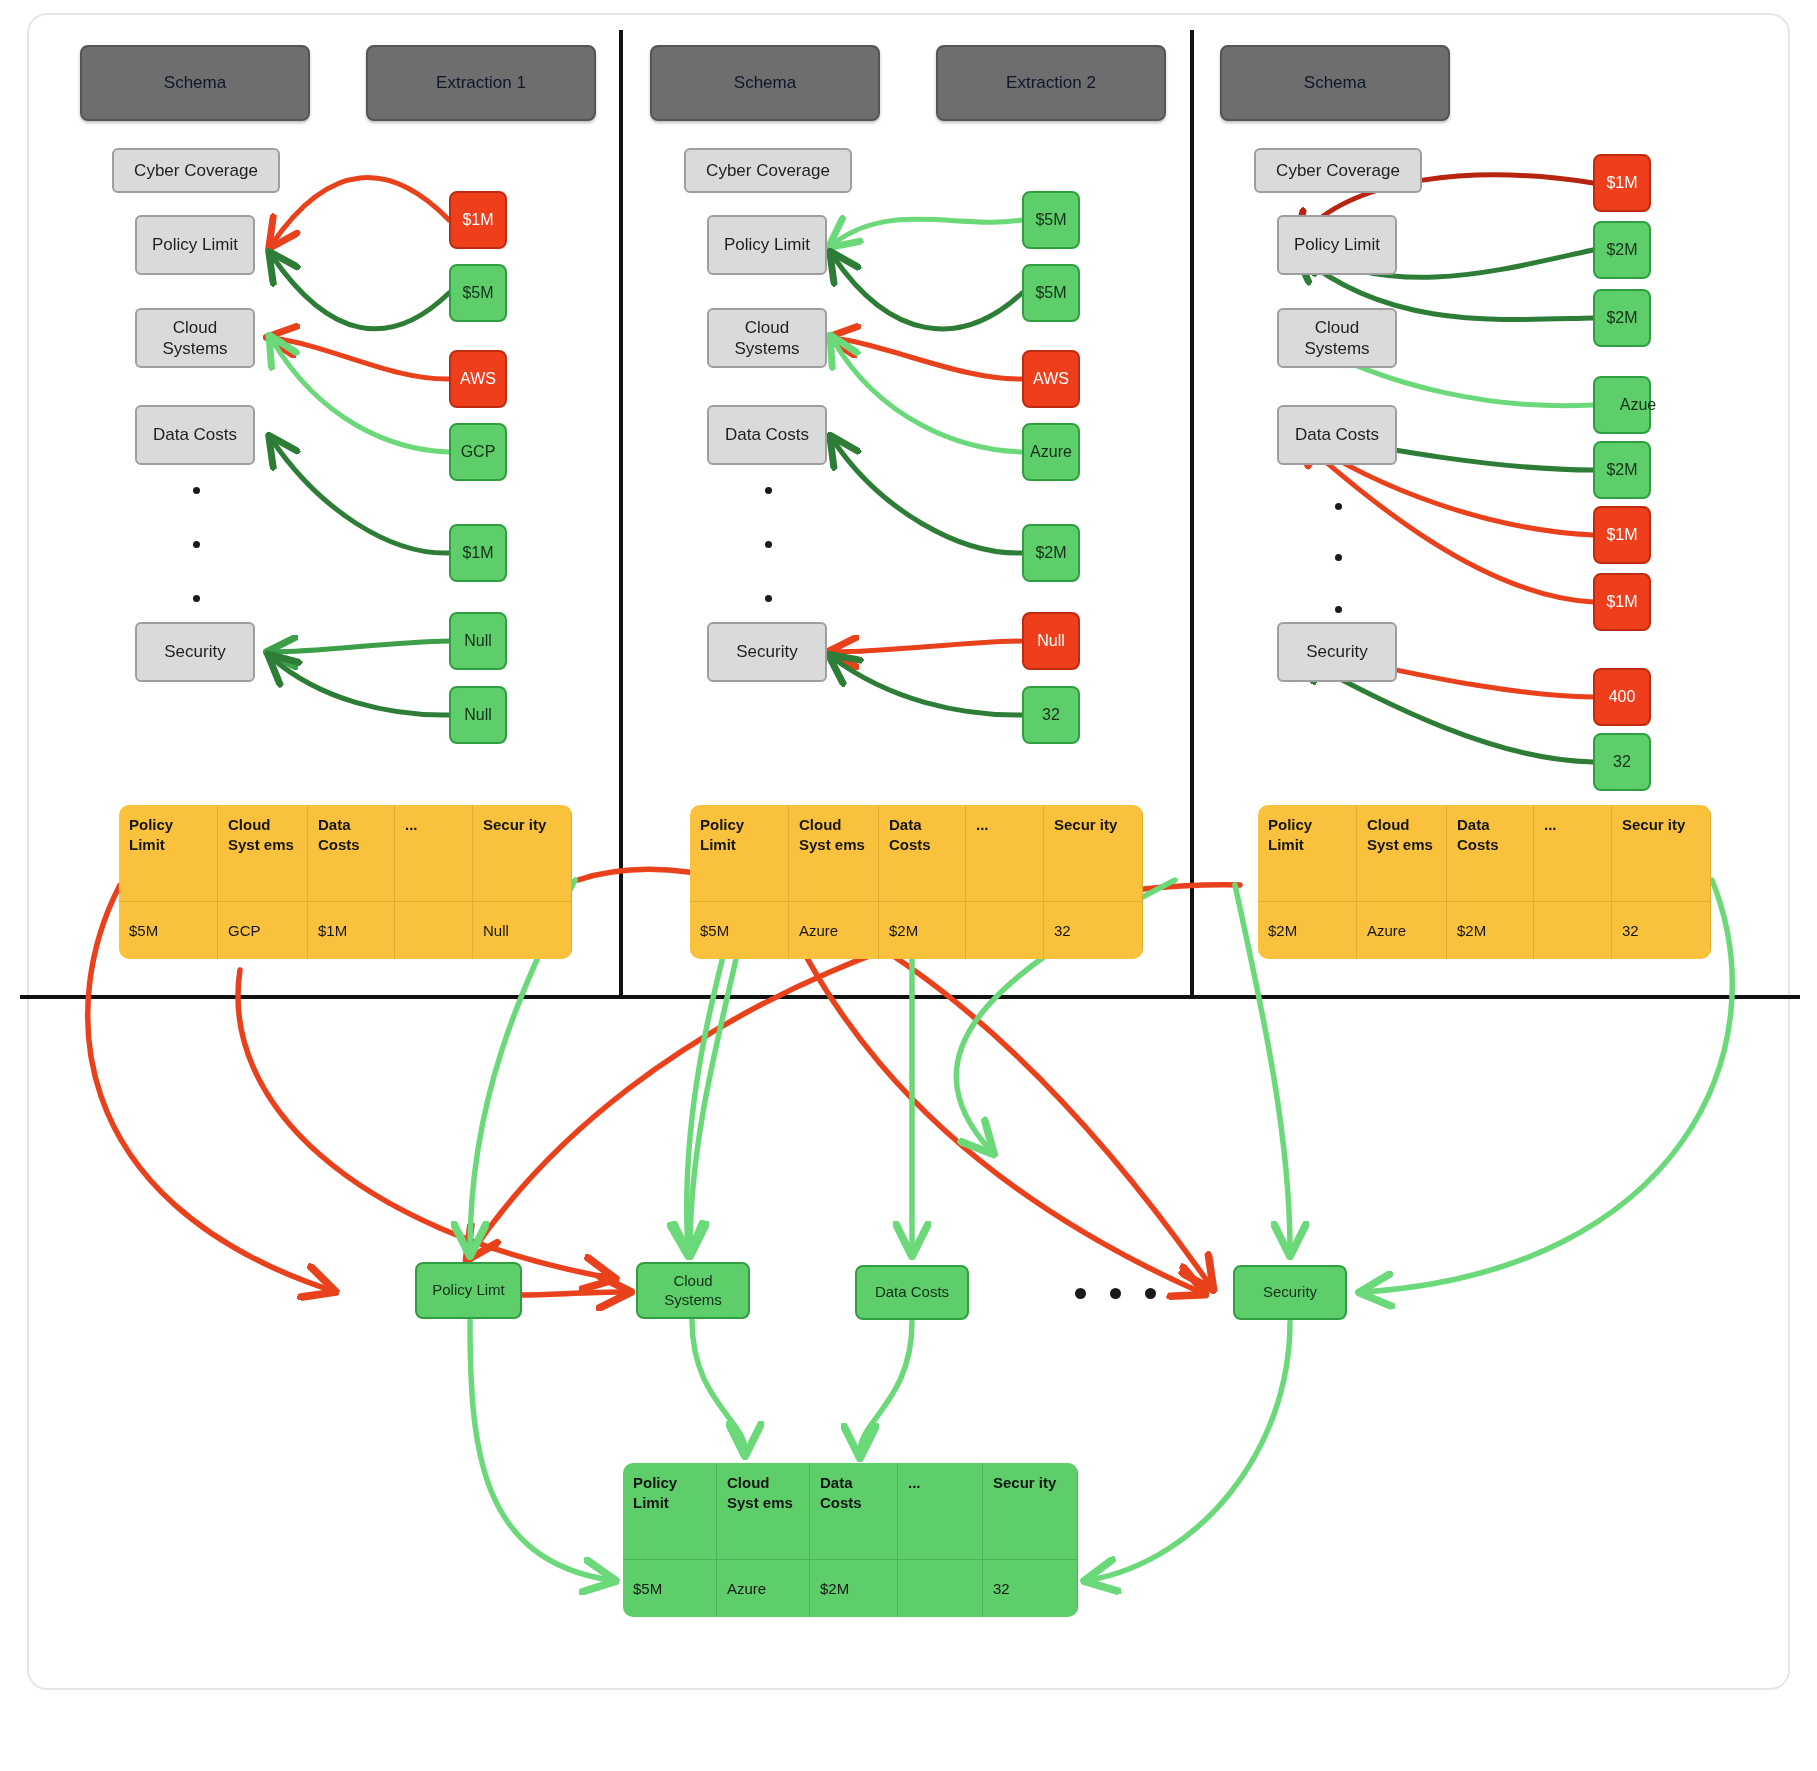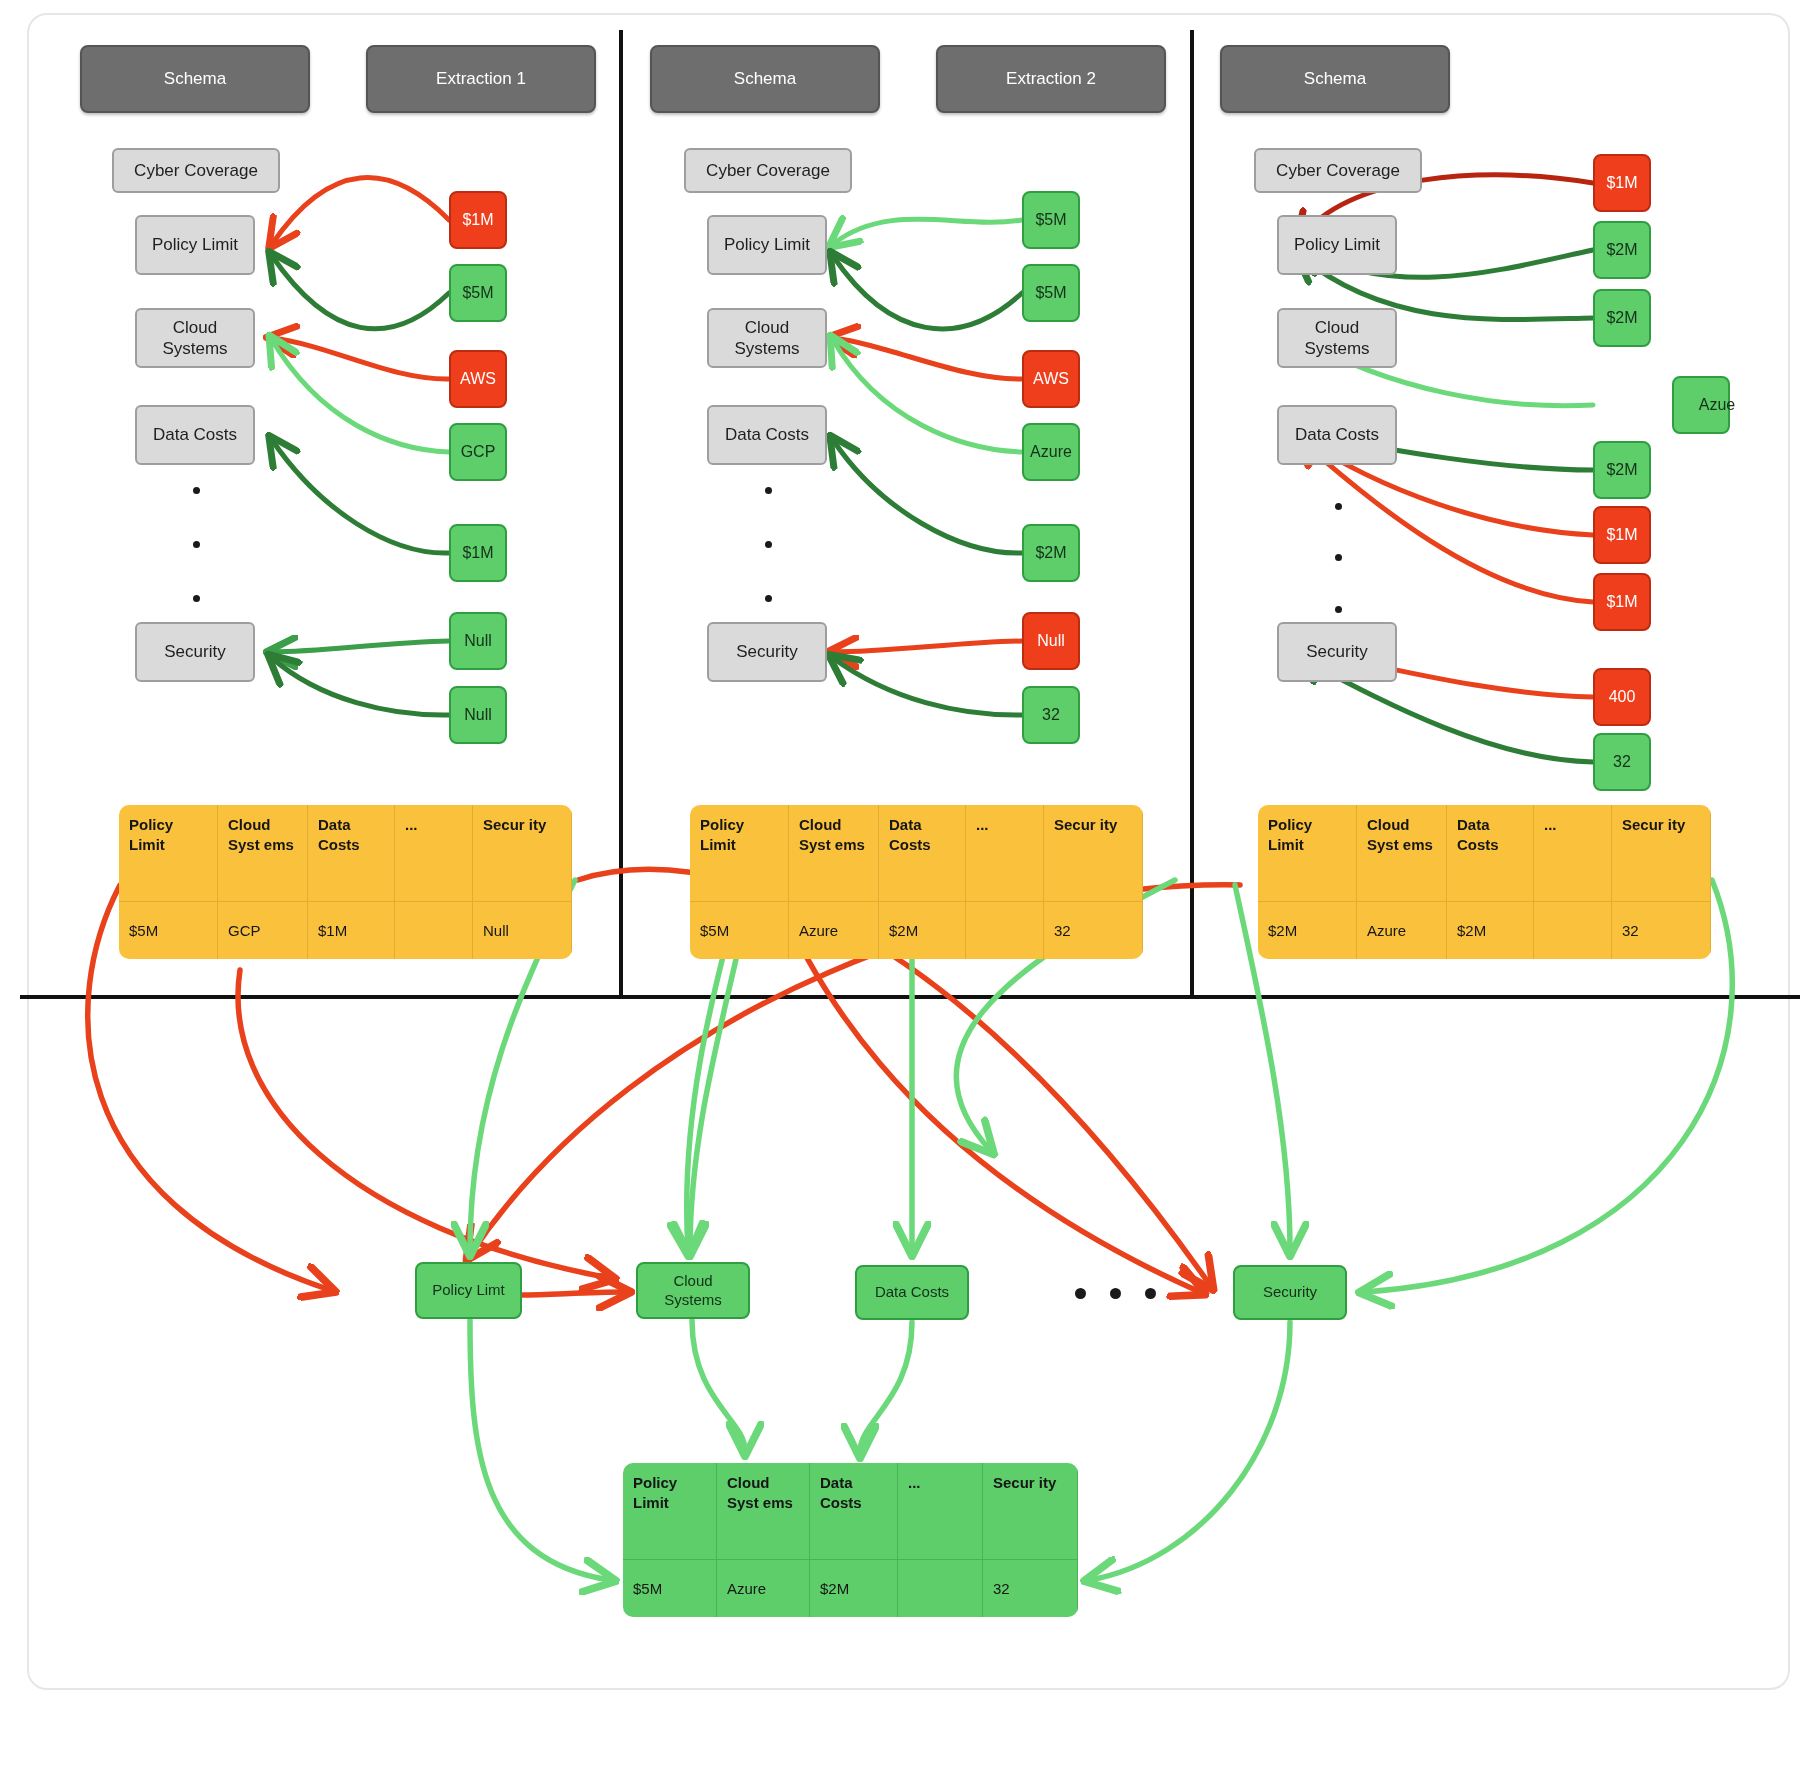--- a/index.html
+++ b/index.html
@@ -28,25 +28,25 @@
   #edges {
     position: absolute;
     left: 0; top: 0;
     width: 1817px; height: 1771px;
     pointer-events: none;
   }
 
   
   .hdr {
     position: absolute;
-    height: 68px;
+    height: 76px;
     background: #6e6e6e;
     border: 2px solid #555555;
     border-radius: 8px;
-    color: #ffffff;
+    color: #0f172a;
     font-size: 17px;
     display: flex;
     align-items: center;
     justify-content: center;
     box-shadow: 0 2px 3px rgba(0,0,0,.25);
   }
 
   
   .schema-chip {
     position: absolute;
@@ -379,21 +379,21 @@
 
   <div class="val-chip red" style="left:1593px; top:154px;">
     <span>$1M</span>
     </div>
   <div class="val-chip green" style="left:1593px; top:221px;">
     <span>$2M</span>
     </div>
   <div class="val-chip green" style="left:1593px; top:289px;">
     <span>$2M</span>
     </div>
-  <div class="val-chip green" style="left:1672px; top:376px;padding-left:32px;">
+  <div class="val-chip green" style="left:1593px; top:376px;padding-left:32px;">
     <span>Azue</span>
     </div>
   <div class="val-chip green" style="left:1593px; top:441px;">
     <span>$2M</span>
     </div>
   <div class="val-chip red" style="left:1593px; top:506px;">
     <span>$1M</span>
     </div>
   <div class="val-chip red" style="left:1593px; top:573px;">
     <span>$1M</span>

